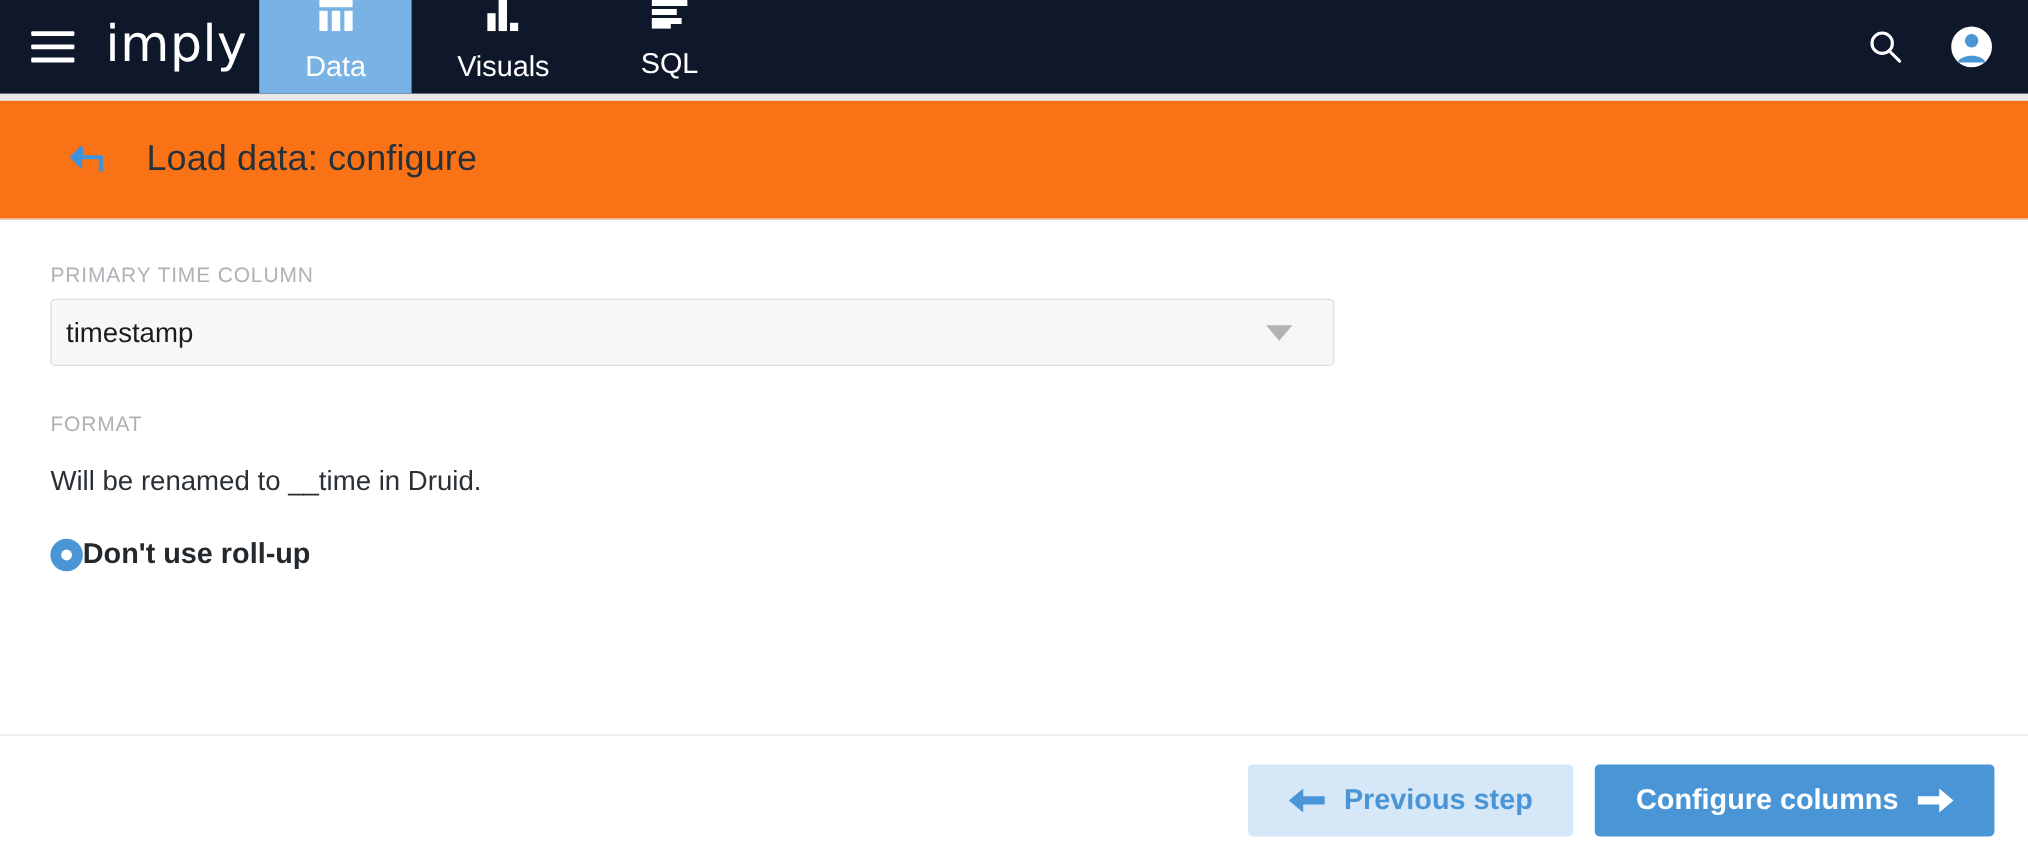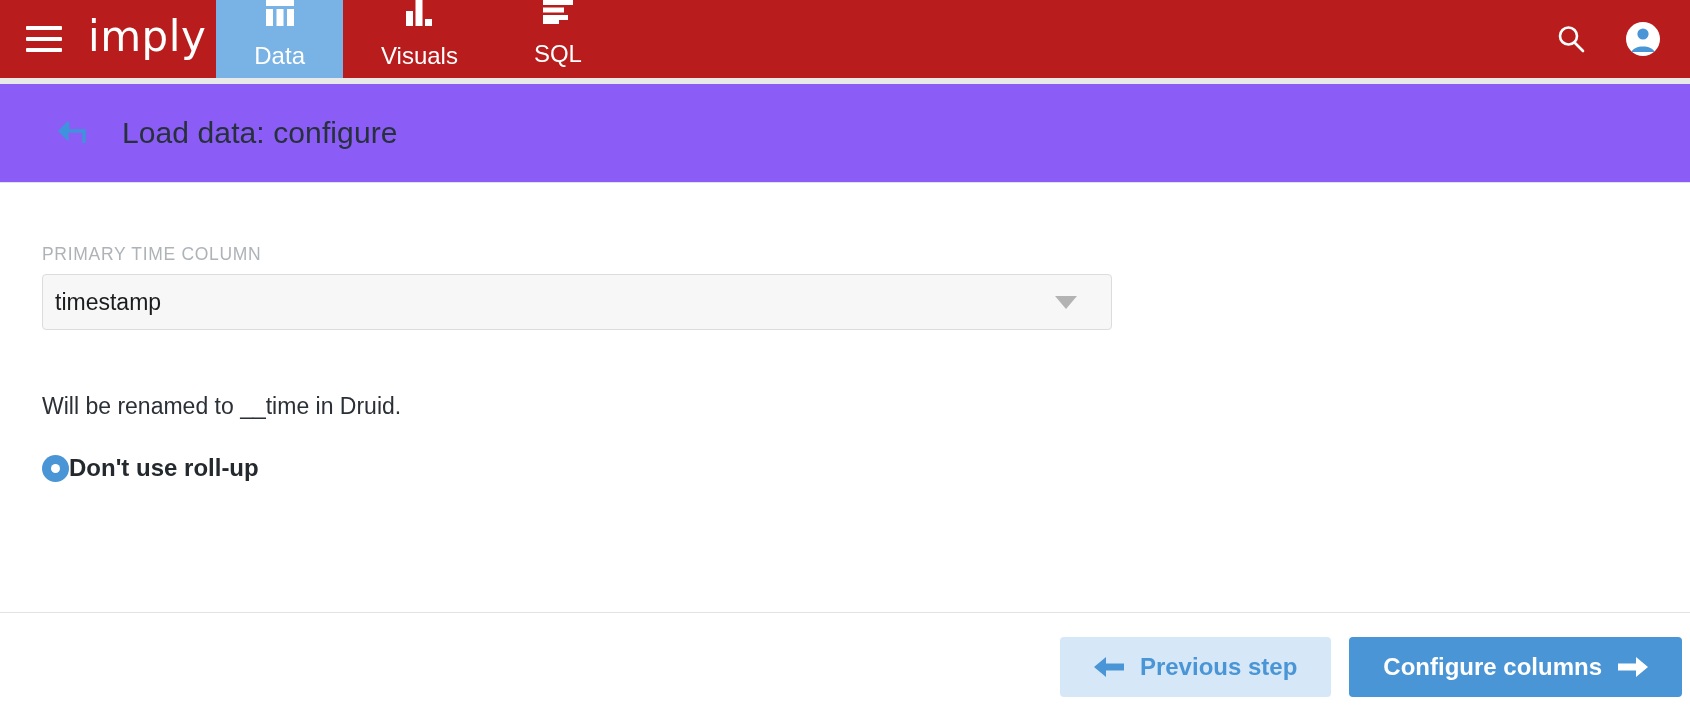--- a/index.html
+++ b/index.html
@@ -19,21 +19,21 @@
     height: 720px;
     position: relative;
     display: flex;
     flex-direction: column;
     background: #ffffff;
   }
 
   
   .topnav {
     height: 78px;
-    background: #b91c1c;
+    background: #0f172a;
     display: flex;
     align-items: stretch;
     flex: 0 0 auto;
     position: relative;
   }
   .nav-left {
     display: flex;
     align-items: center;
     padding-left: 26px;
     padding-right: 10px;
@@ -105,21 +105,21 @@
   }
 
   
   .page-head {
     height: 99px;
     border-bottom: 1px solid #e2e2e2;
     display: flex;
     align-items: center;
     padding-left: 52px;
     flex: 0 0 auto;
-    background: #8b5cf6;
+    background: #f97316;
     box-sizing: border-box;
   }
   .back-btn {
     width: 40px;
     height: 40px;
     display: flex;
     align-items: center;
     justify-content: center;
     cursor: pointer;
     margin-right: 30px;
@@ -165,21 +165,21 @@
   }
   .select-caret {
     margin-left: auto;
     margin-right: 34px;
     width: 0;
     height: 0;
     border-left: 11px solid transparent;
     border-right: 11px solid transparent;
     border-top: 13px solid #b3b3b3;
   }
-  .field-block { margin-bottom: 0; margin-top: 25px; }
+  .field-block { margin-bottom: 0; }
   .gap-1 { height: 38px; }
   .helper-text {
     font-size: 23px;
     color: #2a3036;
     margin-top: 23px;
   }
   .rollup-block { margin-top: 34px; }
   .radio-row {
     display: flex;
     align-items: center;
@@ -210,21 +210,21 @@
   }
 
   
   .footer {
     height: 108px;
     border-top: 1px solid #e2e2e2;
     display: flex;
     align-items: center;
     justify-content: flex-end;
     gap: 18px;
-    padding-right: 8px;
+    padding-right: 28px;
     flex: 0 0 auto;
     box-sizing: border-box;
     background: #ffffff;
   }
   .btn {
     height: 60px;
     display: flex;
     align-items: center;
     justify-content: center;
     gap: 16px;
@@ -337,20 +337,21 @@
       <div class="field-label">PRIMARY TIME COLUMN</div>
       <div class="select-box">
         <span class="select-value">timestamp</span>
         <span class="select-caret"></span>
       </div>
     </div>
 
     <div class="gap-1"></div>
 
     <div class="field-block">
+      <div class="field-label">FORMAT</div>
       <div class="helper-text">Will be renamed to __time in Druid.</div>
     </div>
 
     <div class="rollup-block">
       <div class="radio-row">
         <span class="radio">
             <span class="dot"></span>
           </span>
         <span class="radio-label">Don't use roll-up</span>
       </div>

